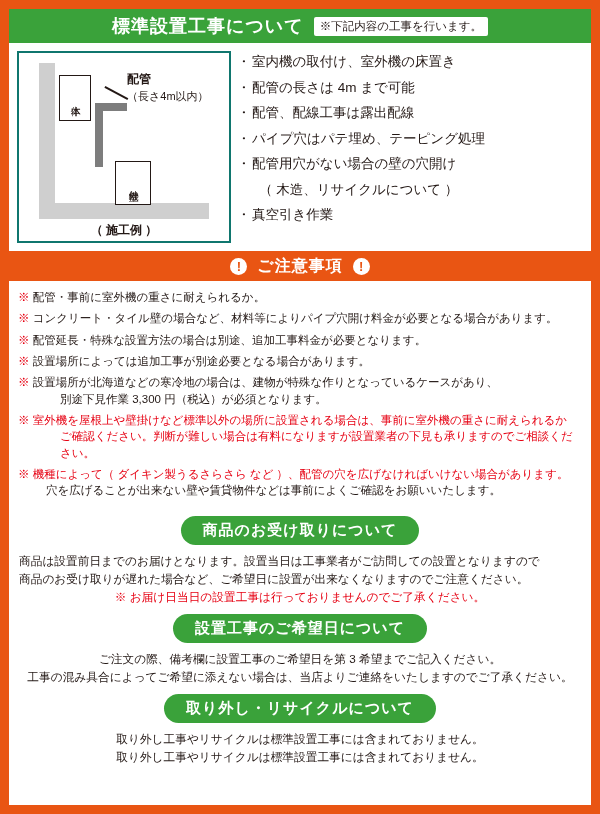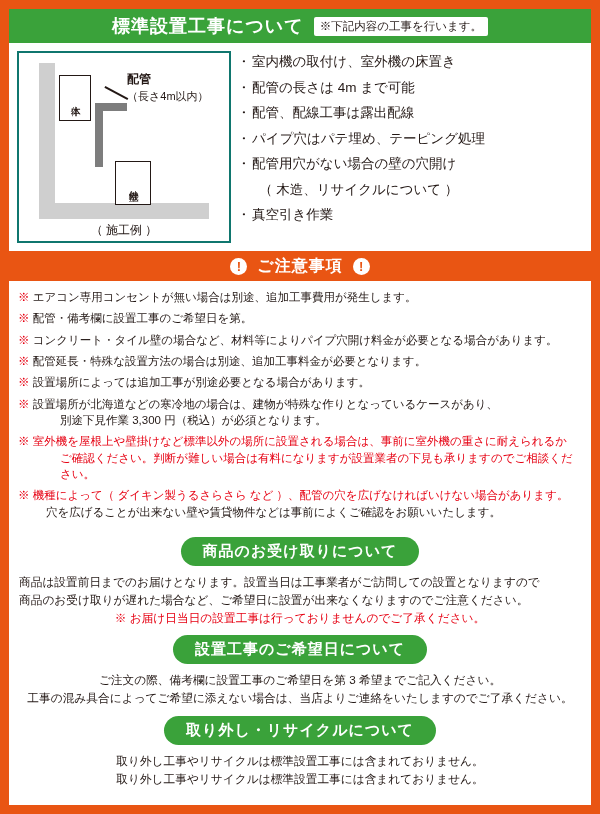--- a/index.html
+++ b/index.html
@@ -92,20 +92,21 @@
     font-size:12px; font-weight:bold;
   }
   .d-label-pipe small { display:block; font-size:11px; font-weight:normal; margin-top:1px;}
   .d-leader {
     position:absolute; left:86px; top:33px; width:26px; height:1.5px;
     background:#231815; transform:rotate(28deg); transform-origin:left center;
   }
   .d-caption {
     position:absolute; left:0; right:0; bottom:2px; text-align:center;
     font-size:12px;
+    font-weight:bold;
   }
 
   .bullets {
     flex:1;
     padding-top:4px;
   }
   .bullets li {
     list-style:none;
     font-size:13.5px;
     line-height:1.0;
@@ -226,25 +227,21 @@
 
   <div class="banner">
     <span class="excl">!</span>
     <span class="banner-title">ご注意事項</span>
     <span class="excl">!</span>
   </div>
 
   <div class="notes">
     <div class="note">
       <span class="ko">※</span>
-      <span>エアコン専用コンセントが無い場合は別途、追加工事費用が発生します。</span>
-    </div>
-    <div class="note">
-      <span class="ko">※</span>
-      <span>配管・備考欄に設置工事のご希望日を第。</span>
+      <span>配管・事前に室外機の重さに耐えられるか。</span>
     </div>
     <div class="note">
       <span class="ko">※</span>
       <span>コンクリート・タイル壁の場合など、材料等によりパイプ穴開け料金が必要となる場合があります。</span>
     </div>
     <div class="note">
       <span class="ko">※</span>
       <span>配管延長・特殊な設置方法の場合は別途、追加工事料金が必要となります。</span>
     </div>
     <div class="note">

